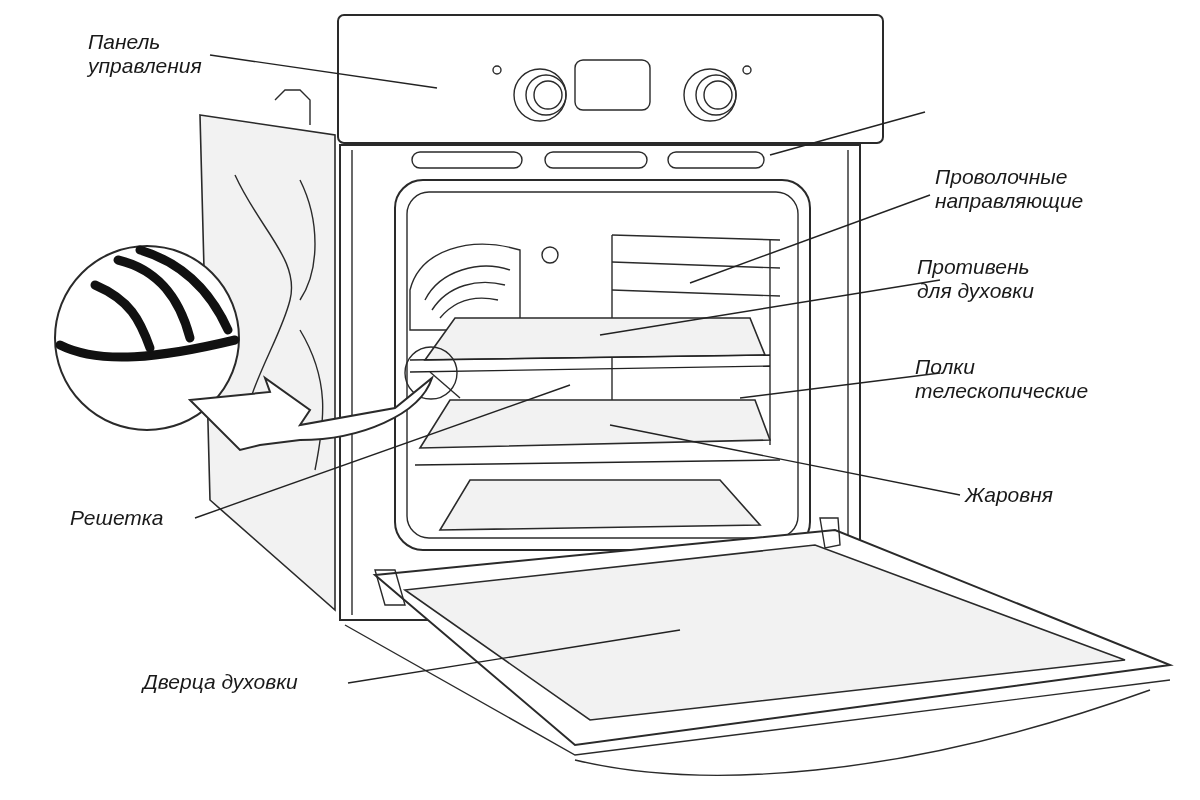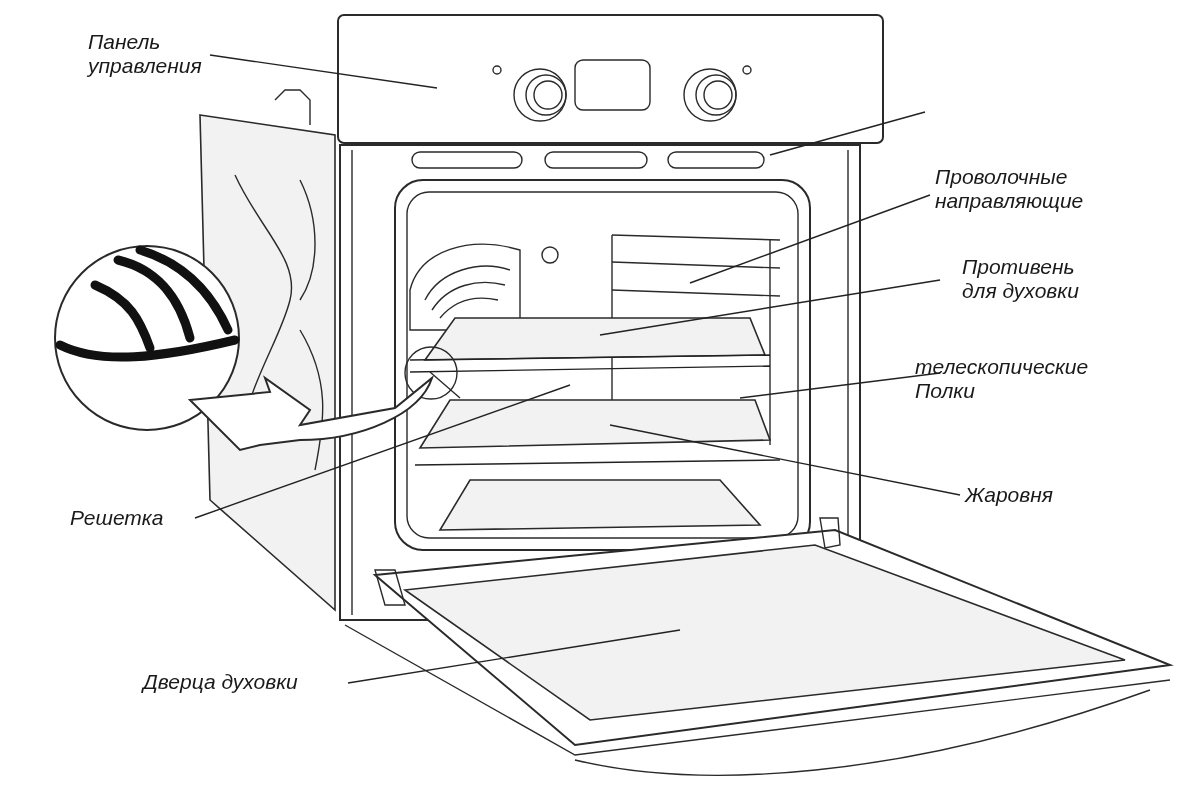--- a/index.html
+++ b/index.html
@@ -127,27 +127,27 @@
 <div class="lbl" style="left:88px; top:30px;">
   <span>Панель</span>
   <span>управления</span>
 </div>
 <div class="lbl" style="left:915px; top:70px;">
 </div>
 <div class="lbl" style="left:935px; top:165px;">
   <span>Проволочные</span>
   <span>направляющие</span>
 </div>
-<div class="lbl" style="left:962px; top:255px;">
+<div class="lbl" style="left:917px; top:255px;">
   <span>Противень</span>
   <span>для духовки</span>
 </div>
 <div class="lbl" style="left:915px; top:355px;">
+  <span>Полки</span>
   <span>телескопические</span>
-  <span>Полки</span>
 </div>
 <div class="lbl" style="left:965px; top:483px;">
   <span>Жаровня</span>
 </div>
 <div class="lbl" style="left:70px; top:506px;font-style:italic;">
   <span>Решетка</span>
 </div>
 <div class="lbl" style="left:143px; top:670px;">
   <span>Дверца духовки</span>
 </div>

